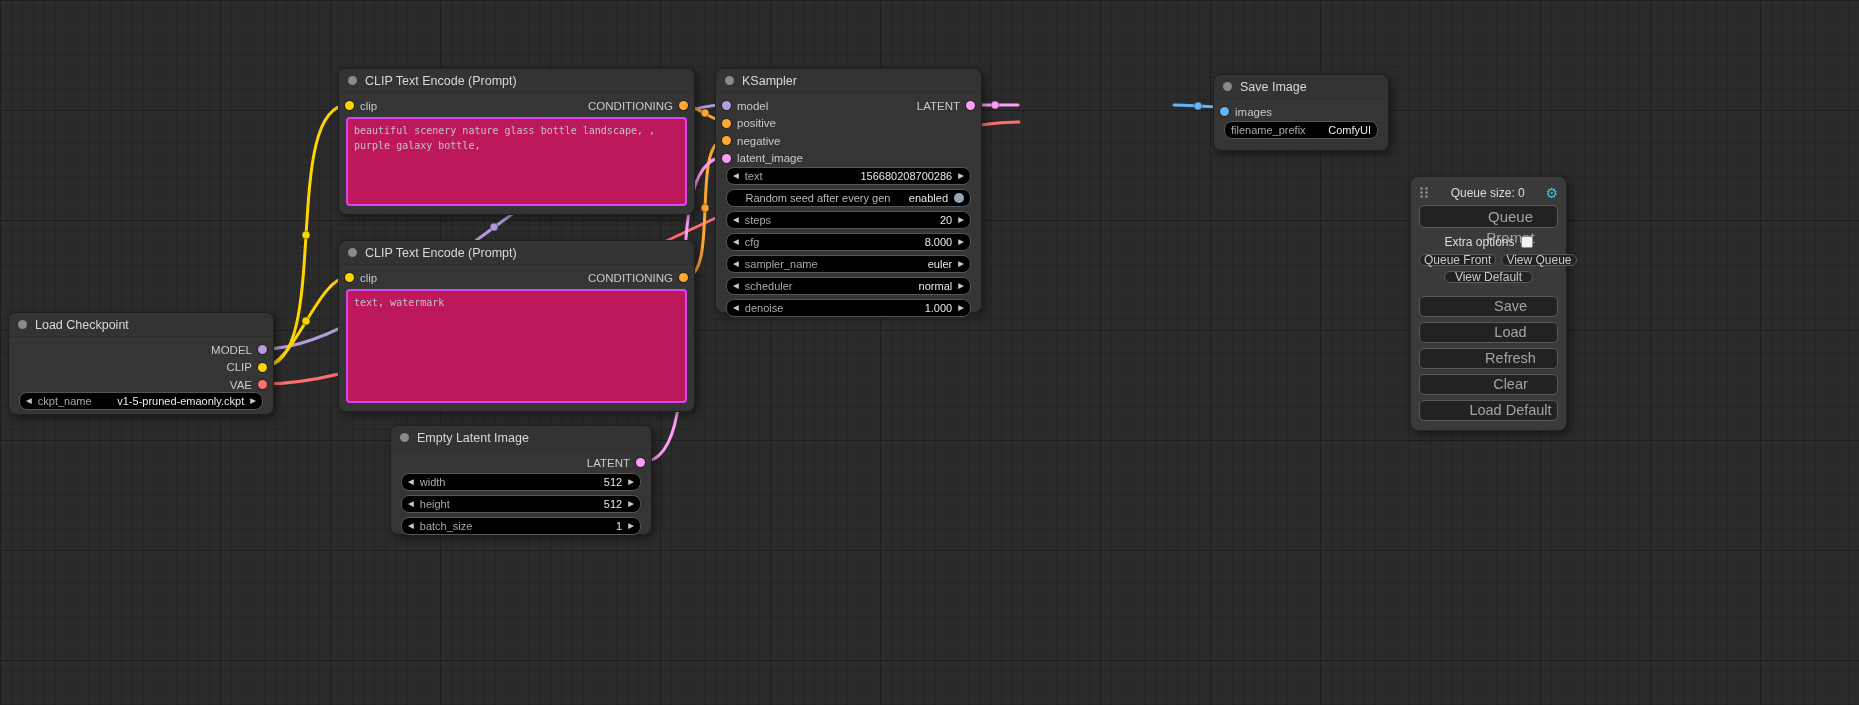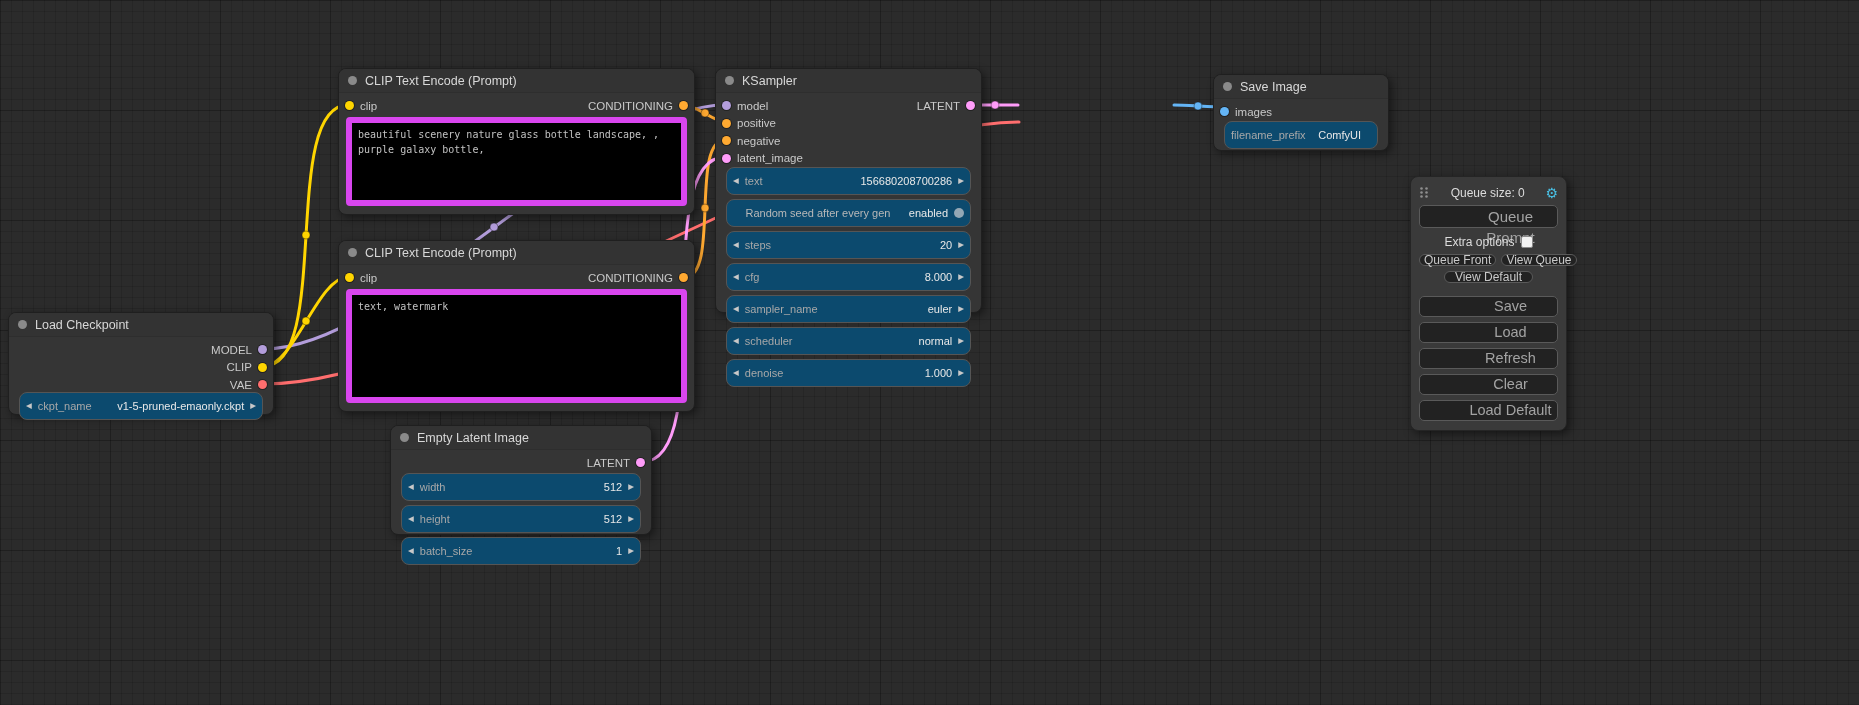--- a/index.html
+++ b/index.html
@@ -27,31 +27,31 @@
   .row.in { justify-content:flex-start; }
   .row.out { justify-content:flex-end; }
   .row.dual { justify-content:space-between; }
   .in-group, .out-group { display:flex; align-items:center; gap:6px; }
   .pin { width:9px; height:9px; border-radius:50%; flex:none; box-shadow:0 0 0 1px rgba(0,0,0,.35); }
   .c-model { background:#B39DDB; } .c-clip { background:#FFD500; } .c-vae { background:#FF6E6E; }
   .c-cond { background:#FFA931; } .c-latent { background:#FF9CF9; } .c-image { background:#64B5F6; }
   .slabel { white-space:nowrap; }
 
   .widgets { position:absolute; left:10px; right:10px; display:flex; flex-direction:column; gap:4px; }
-  .widget { height:28px; border-radius:8px; background:#0c4a6e; border:1px solid #555;
+  .widget { height:18px; border-radius:8px; background:#000000; border:1px solid #555;
             display:flex; align-items:center; padding:0 6px; font-size:11px; gap:6px; }
   .warrow { color:#c8c8c8; font-size:7.5px; line-height:1; flex:none; }
   .wlabel { color:#a8a8a8; white-space:nowrap; }
   .wvalue { margin-left:auto; color:#e8e8e8; white-space:nowrap; }
   .widget.toggle .wlabel { flex:1; text-align:center; color:#b8b8b8; }
   .widget.toggle .wvalue { margin-left:0; }
   .knob { width:10px; height:10px; border-radius:50%; background:#93a7b5; flex:none; }
-  .widget.plain .wvalue { margin-right:10px; }
-
-  .textbox { position:absolute; left:7px; right:7px; background:#000000; border:6px solid #d946ef;
+  .widget.plain .wvalue { }
+
+  .textbox { position:absolute; left:7px; right:7px; background:#be185d; border:2px solid #d946ef;
              border-radius:4px; padding:4px 6px; font-family:"DejaVu Sans Mono", monospace;
              font-size:10px; line-height:1.5; color:#c2c2c2; white-space:pre-wrap; overflow:hidden; }
 
   .queue-panel { position:absolute; z-index:3; left:1410px; top:176px; width:157px;
                  background:#3a3a3a; border:1px solid #252525; border-radius:8px;
                  box-shadow:3px 3px 10px rgba(0,0,0,.5); padding:7px 8px 9px;
                  display:flex; flex-direction:column;justify-content:space-between; }
   .qp-header { display:flex; align-items:center; height:17px; margin-bottom:4px;
                color:#dcdcdc; font-size:12px; }
   .qp-size { flex:1; text-align:center; }

